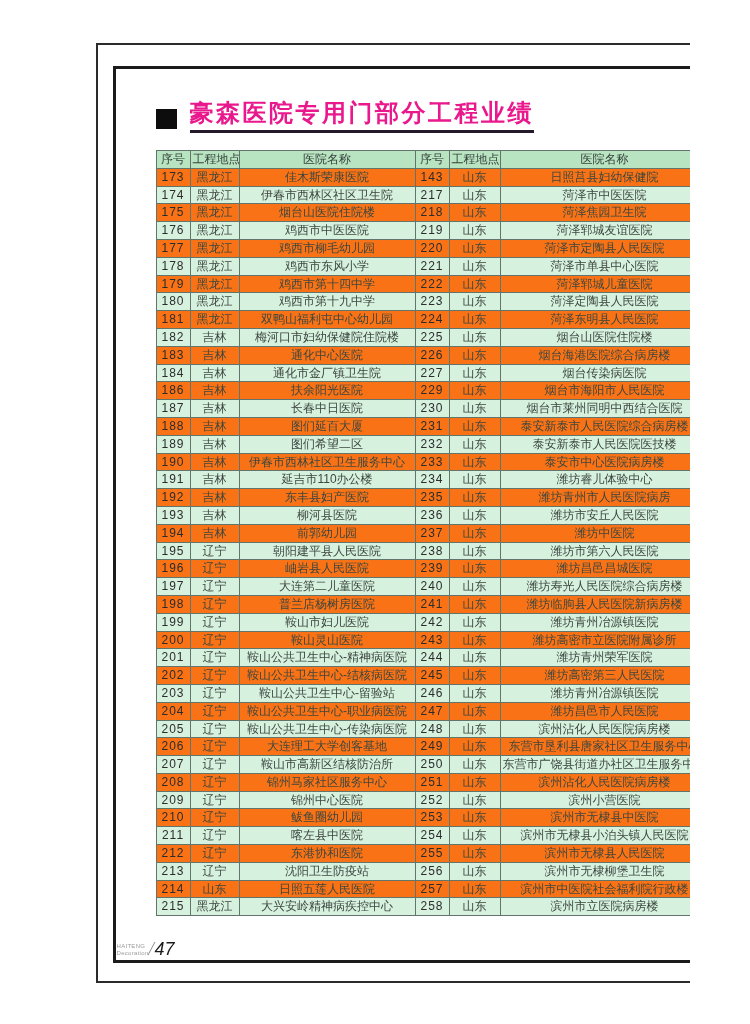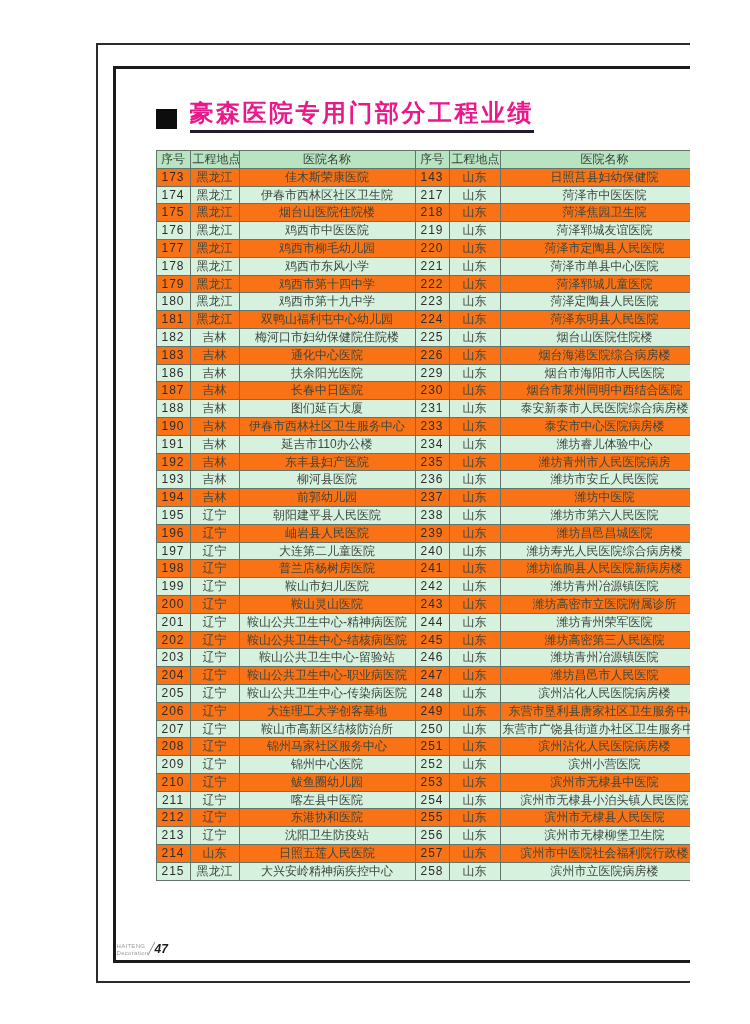--- a/index.html
+++ b/index.html
@@ -17,21 +17,21 @@
     font-size:12px;color:#3c463f;table-layout:fixed;background:#f97316;}
   table.perf th, table.perf td{border:1px solid #63756a;padding:0 2px;text-align:center;
     height:16.8px;line-height:16.8px;overflow:hidden;white-space:nowrap;font-weight:normal;}
   table.perf thead th{background:#b9e4c2;color:#35413a;}
   table.perf tbody tr:nth-child(even){background:#d7f1df;}
   table.perf td.col-no{color:#2c2c2c;letter-spacing:1px;}
 
   .footer{position:absolute;left:56px;top:941px;display:flex;align-items:flex-end;}
   .brand{display:flex;flex-direction:column;color:#9b9b9b;font-size:6px;line-height:7px;letter-spacing:.3px;}
   .brand-slash{width:1px;height:15px;background:#8d8d8d;transform:rotate(28deg);margin:0 3px 1px 2px;}
-  .page-number{font-size:12px;font-weight:bold;color:#1c1c1c;line-height:16px;font-style:italic;}
+  .page-number{font-size:18px;font-weight:normal;color:#1c1c1c;line-height:16px;font-style:italic;}
 </style>
 </head>
 <body>
 
 <div class="page">
   <div class="outer-frame"></div>
   <div class="inner-frame"></div>
 
   <div class="title-block">
     <div class="title-square"></div>
@@ -140,20 +140,28 @@
         </tr>
         <tr>
           <td class="col-no">183</td>
           <td class="col-loc">吉林</td>
           <td class="col-name">通化中心医院</td>
           <td class="col-no">226</td>
           <td class="col-loc">山东</td>
           <td class="col-name">烟台海港医院综合病房楼</td>
         </tr>
         <tr>
+          <td class="col-no">184</td>
+          <td class="col-loc">吉林</td>
+          <td class="col-name">通化市金厂镇卫生院</td>
+          <td class="col-no">227</td>
+          <td class="col-loc">山东</td>
+          <td class="col-name">烟台传染病医院</td>
+        </tr>
+        <tr>
           <td class="col-no">186</td>
           <td class="col-loc">吉林</td>
           <td class="col-name">扶余阳光医院</td>
           <td class="col-no">229</td>
           <td class="col-loc">山东</td>
           <td class="col-name">烟台市海阳市人民医院</td>
         </tr>
         <tr>
           <td class="col-no">187</td>
           <td class="col-loc">吉林</td>
@@ -162,20 +170,28 @@
           <td class="col-loc">山东</td>
           <td class="col-name">烟台市莱州同明中西结合医院</td>
         </tr>
         <tr>
           <td class="col-no">188</td>
           <td class="col-loc">吉林</td>
           <td class="col-name">图们延百大厦</td>
           <td class="col-no">231</td>
           <td class="col-loc">山东</td>
           <td class="col-name">泰安新泰市人民医院综合病房楼</td>
+        </tr>
+        <tr>
+          <td class="col-no">189</td>
+          <td class="col-loc">吉林</td>
+          <td class="col-name">图们希望二区</td>
+          <td class="col-no">232</td>
+          <td class="col-loc">山东</td>
+          <td class="col-name">泰安新泰市人民医院医技楼</td>
         </tr>
         <tr>
           <td class="col-no">190</td>
           <td class="col-loc">吉林</td>
           <td class="col-name">伊春市西林社区卫生服务中心</td>
           <td class="col-no">233</td>
           <td class="col-loc">山东</td>
           <td class="col-name">泰安市中心医院病房楼</td>
         </tr>
         <tr>

